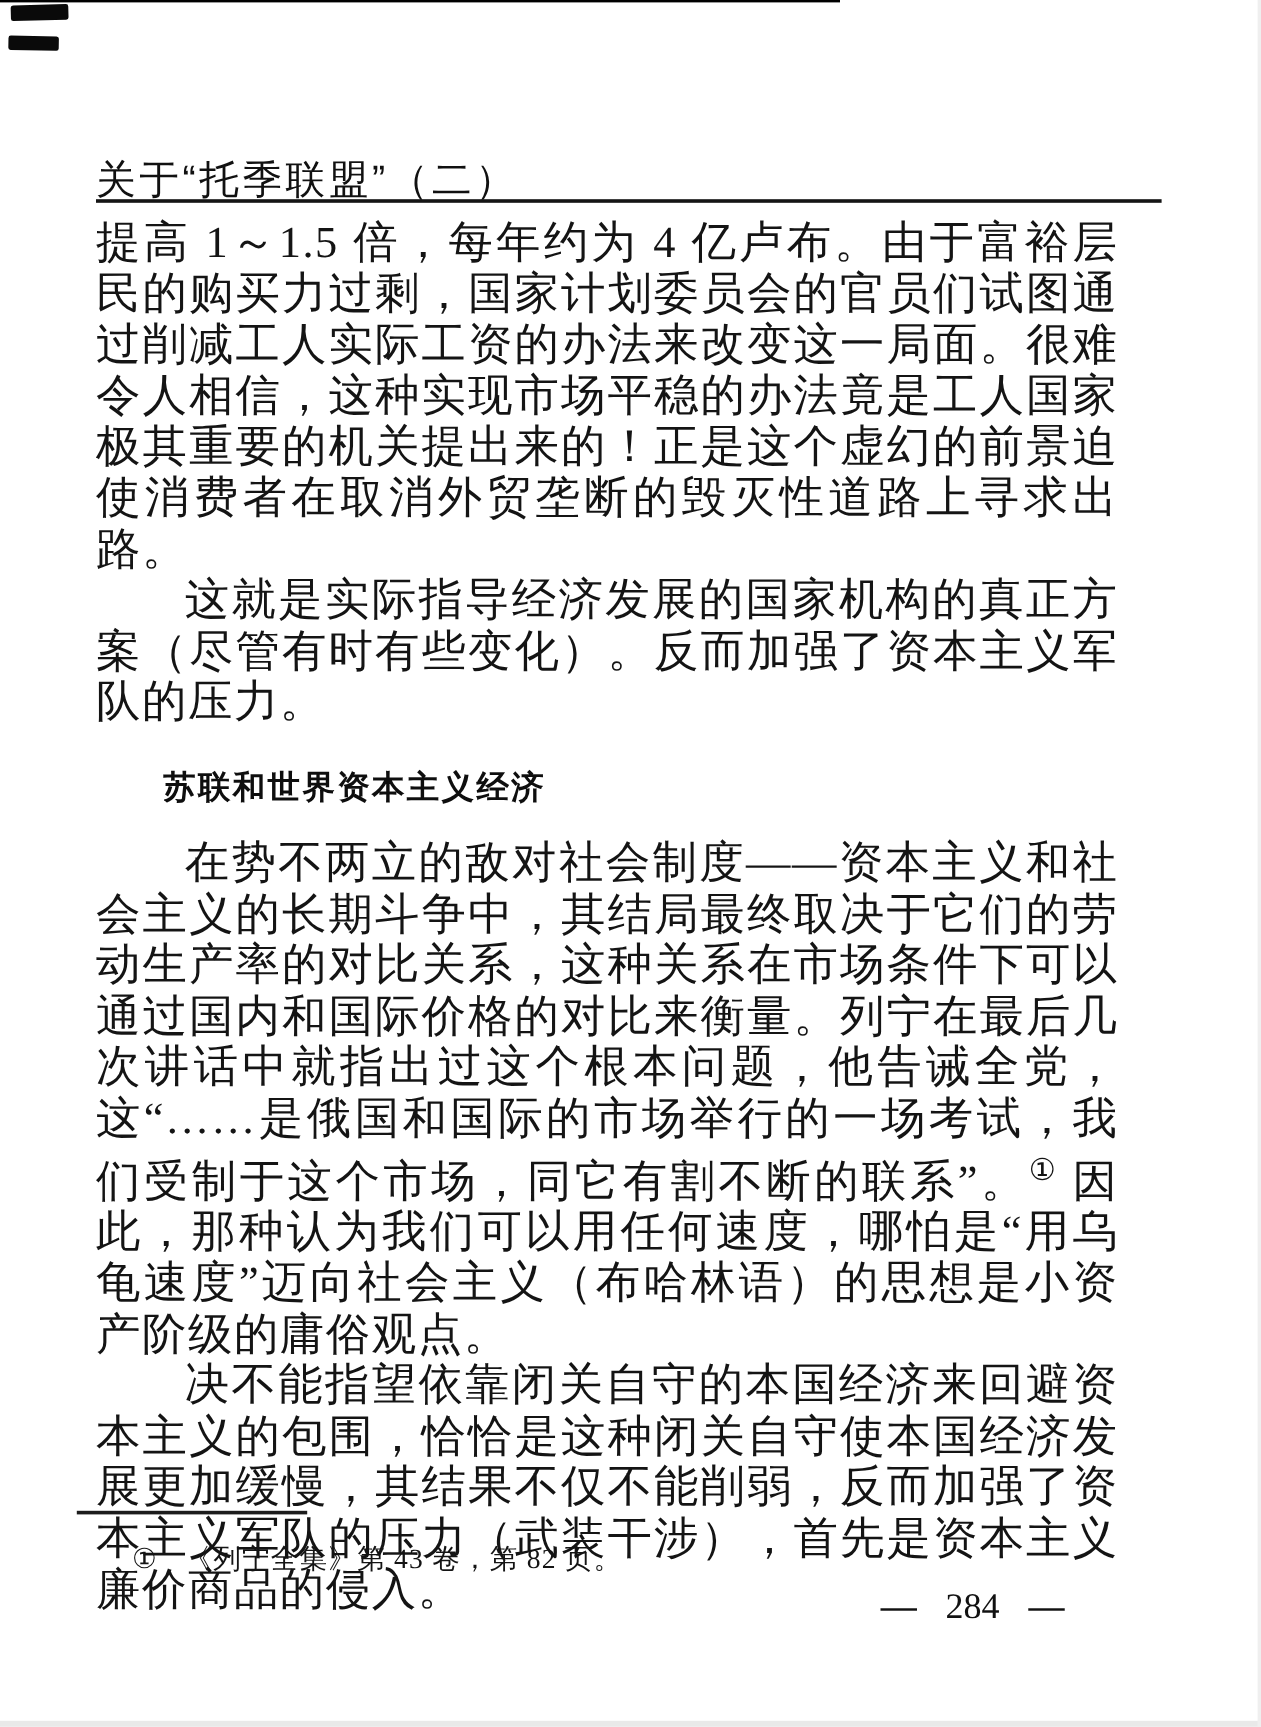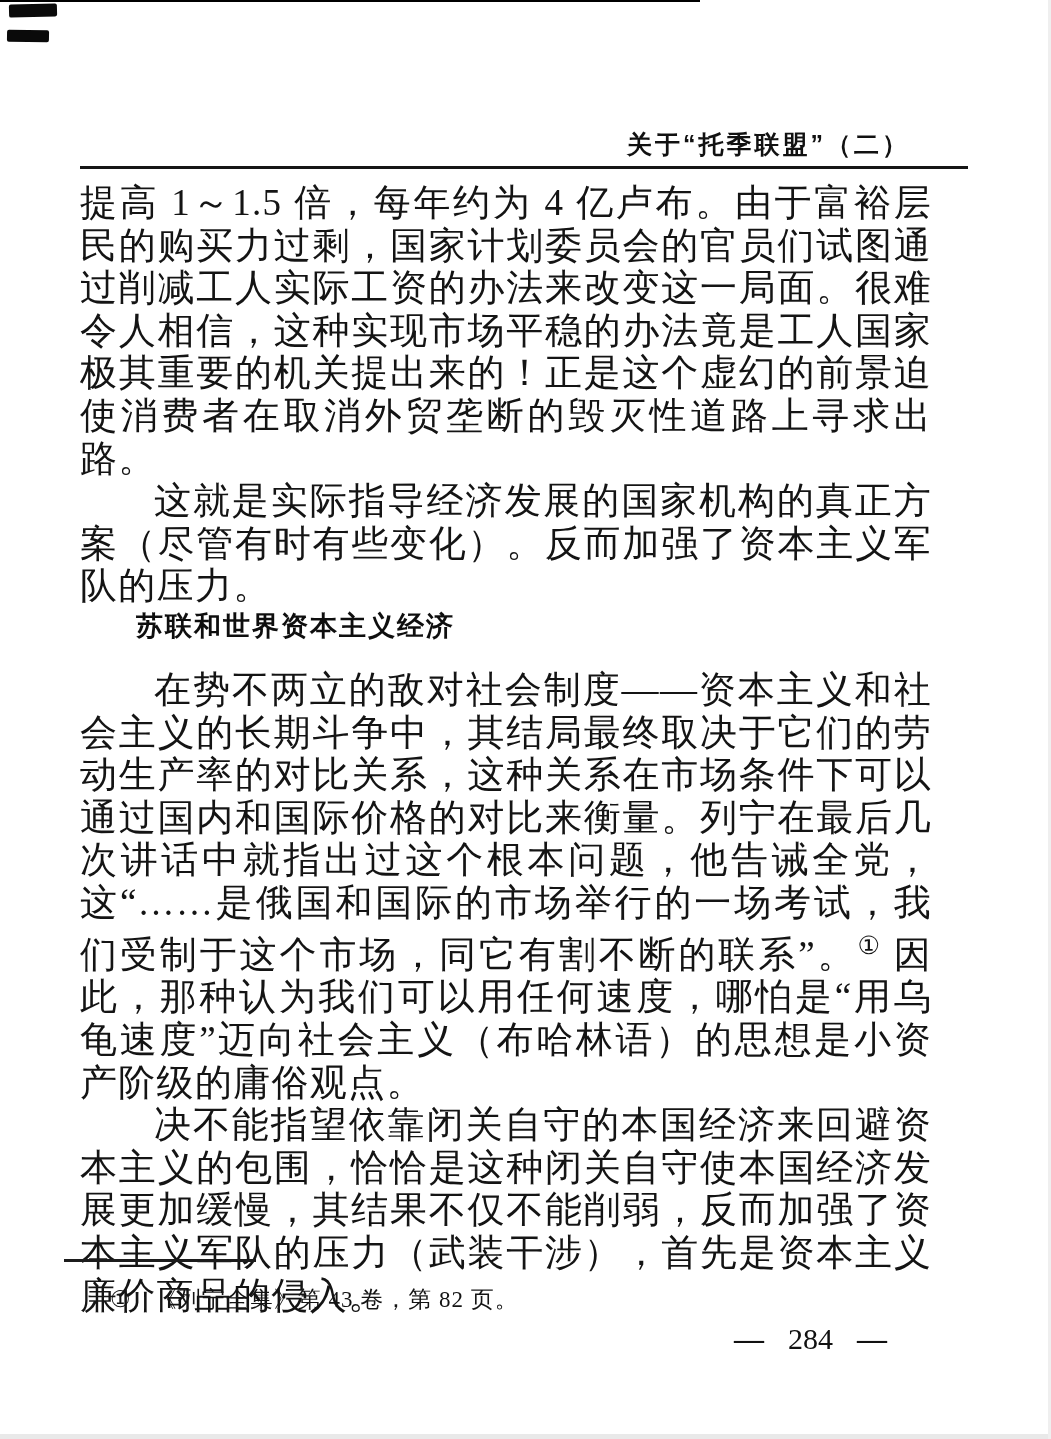--- a/index.html
+++ b/index.html
@@ -35,26 +35,26 @@
   .right-edge-shade {
     position: absolute; right: 0; top: 0;
     width: 3px; height: 100%; background: #efefef;
   }
 
   
   .running-head {
     position: absolute;
     left: 80px; top: 128px;
     width: 852px;
-    text-align: right;
+    text-align: left;
     padding-right: 22px;
     box-sizing: border-box;
     font-family: "Liberation Sans", "DejaVu Sans", sans-serif;
-    font-weight: bold;
-    font-size: 25px;
+    font-weight: normal;
+    font-size: 33px;
     letter-spacing: 3px;
     color: #111;
   }
   .head-rule {
     position: absolute;
     left: 80px; top: 166px;
     width: 888px; height: 3px;
     background: #151515;
   }
 
@@ -72,21 +72,21 @@
     text-align: justify;
     color: #141414;
   }
   .text-block p.indent { text-indent: 2em; }
   .footnote-ref {
     vertical-align: super;
     font-size: 0.68em;
     letter-spacing: 0;
   }
   .section-heading {
-    margin: 0 0 25px 0;
+    margin: 30px 0 25px 0;
     padding-left: 56px;
     font-family: "Liberation Sans", "DejaVu Sans", sans-serif;
     font-weight: bold;
     font-size: 27px;
     letter-spacing: 2px;
     color: #0e0e0e;
   }
 
   
   .footnote-rule {

